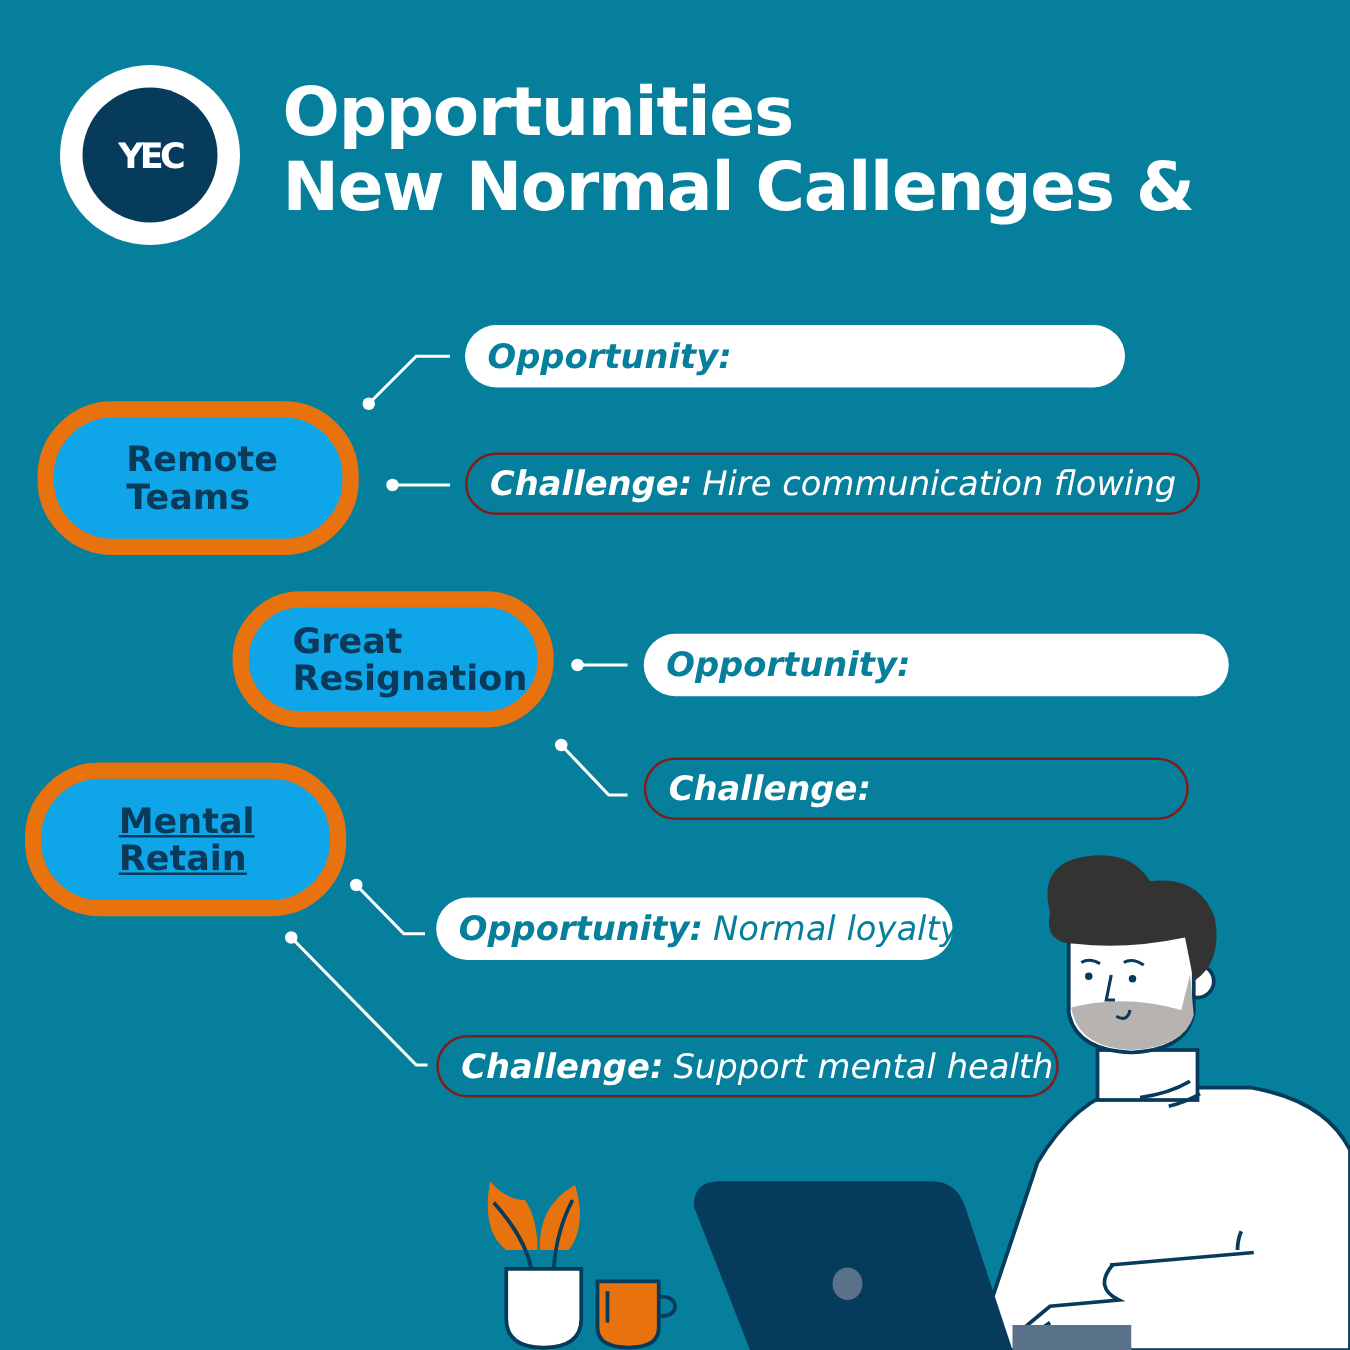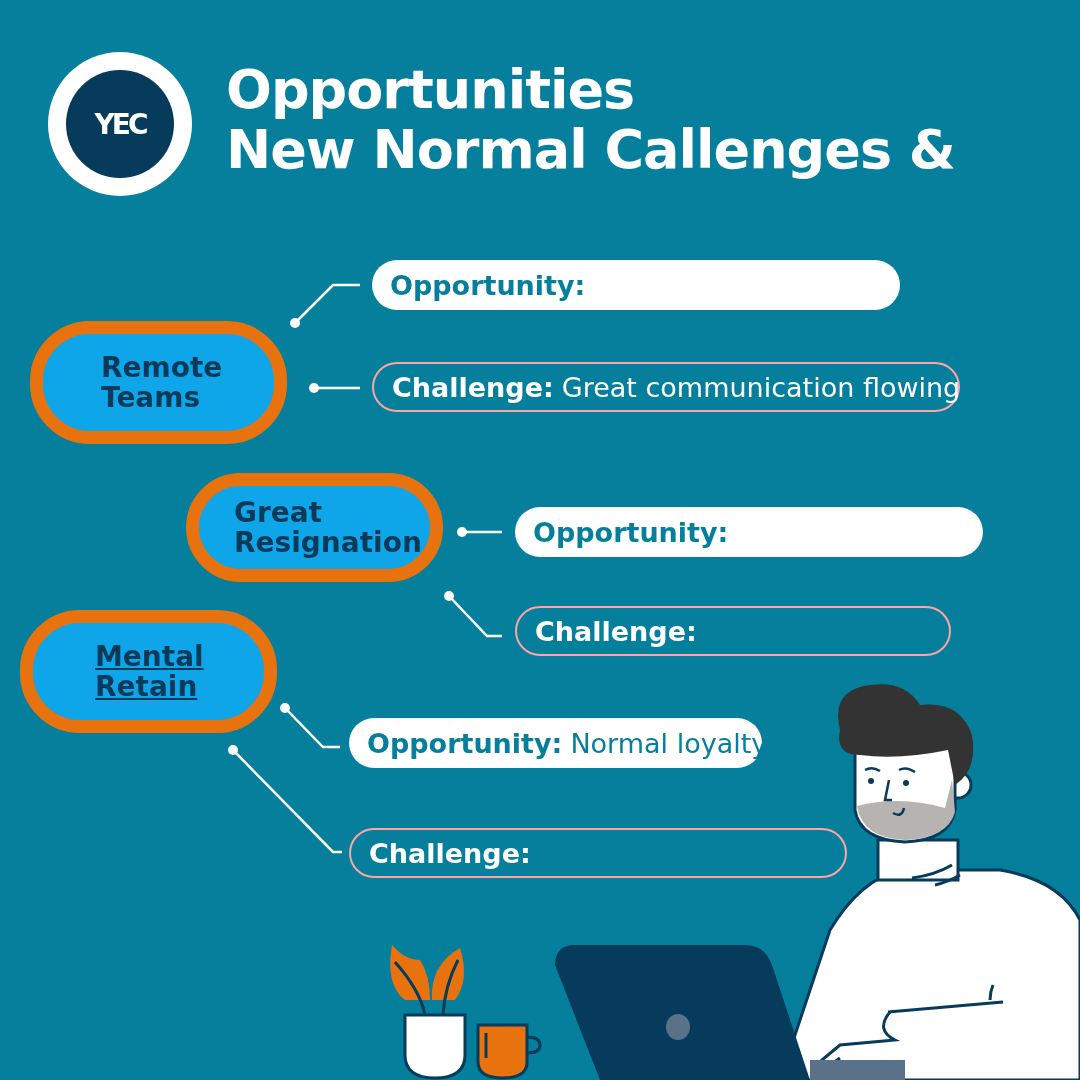--- a/index.html
+++ b/index.html
@@ -3,23 +3,23 @@
   <meta charset="utf-8">
   <style>
     * { box-sizing: border-box; margin: 0; padding: 0; }
     html, body { width: 1080px; height: 1080px; overflow: hidden; }
     body { background: #057f9b; font-family: "Liberation Sans", "DejaVu Sans", sans-serif; position: relative; }
     .abs { position: absolute; }
     .logo-ring { left: 48px; top: 52px; width: 144px; height: 144px; border-radius: 50%; background: #ffffff; }
     .logo-inner { left: 66px; top: 70px; width: 108px; height: 108px; border-radius: 50%; background: #073b5c; display:flex; align-items:center; justify-content:center; color:#fff; font-weight:700; font-size:28px; letter-spacing:-3px; font-family: "DejaVu Sans", sans-serif; }
     .title { left: 226px; top: 60px; color: #fff; font-weight: 700; font-size: 54px; line-height: 60px; font-family: "DejaVu Sans", sans-serif; letter-spacing: -1px; }
     .node { border: 13px solid #e8730e; background: #0ea5e9; border-radius: 60px; color: #0a3a5a; font-weight: 700; font-size: 28px; line-height: 30px; font-family: "DejaVu Sans", sans-serif; display:flex; align-items:center; }
-    .pill { border-radius: 28px; height: 50px; display:flex; align-items:center; padding: 0 18px; font-size: 27px; font-family: "DejaVu Sans", sans-serif; white-space: nowrap; }
+    .pill { border-radius: 28px; height: 50px; display:flex; align-items:center; padding: 0 18px; font-size: 27px; font-family: "DejaVu Sans", sans-serif; white-space: nowrap; font-style: italic; }
     .pill.opp { background: #fff; color: #057f9b; }
-    .pill.chal { border: 2px solid #fca5a5; color: #fff; }
+    .pill.chal { border: 2px solid #7f1d1d; color: #fff; }
     .pill b { font-weight: 700; margin-right: 8px; }
     svg.lines { position:absolute; left:0; top:0; }
   </style>
 </head>
 <body>
 
 <div class="abs logo-ring"></div>
 <div class="abs logo-inner">
     <span>YEC</span>
   </div>
@@ -52,21 +52,21 @@
   <div>
     <div>Remote</div>
     <div>Teams</div>
   </div>
 </div>
 <div class="abs pill opp" style="left:372px;top:260px;width:528px;">
   <b>Opportunity:</b>
 </div>
 <div class="abs pill chal" style="left:372px;top:362px;width:588px;">
   <b>Challenge:</b>
-  <span>Great communication flowing</span>
+  <span>Hire communication flowing</span>
 </div>
 
 <div class="abs node" style="left:186px;top:473px;width:257px;height:109px;padding-left:35px;">
   <div>
     <div>Great</div>
     <div>Resignation</div>
   </div>
 </div>
 <div class="abs pill opp" style="left:515px;top:507px;width:468px;">
   <b>Opportunity:</b>
@@ -80,20 +80,21 @@
     <div>Mental</div>
     <div>Retain</div>
   </div>
 </div>
 <div class="abs pill opp" style="left:349px;top:718px;width:413px;">
   <b>Opportunity:</b>
   <span>Normal loyalty</span>
 </div>
 <div class="abs pill chal" style="left:349px;top:828px;width:498px;">
   <b>Challenge:</b>
+  <span>Support mental health</span>
 </div>
 
 <svg class="abs" style="left:0;top:0;" width="1080" height="1080">
 
   <path d="M780,1080 L830,930 Q860,880 900,870 L1000,870 Q1060,880 1080,920 L1080,1080 Z" fill="#fff" stroke="#073b5c" stroke-width="3"></path>
 
   <rect x="878" y="840" width="80" height="40" fill="#fff" stroke="#073b5c" stroke-width="3"></rect>
   <path d="M912,878 Q935,875 952,865" stroke="#073b5c" stroke-width="3" fill="none"></path>
   <path d="M935,885 Q948,882 960,875" stroke="#073b5c" stroke-width="3" fill="none"></path>
 

